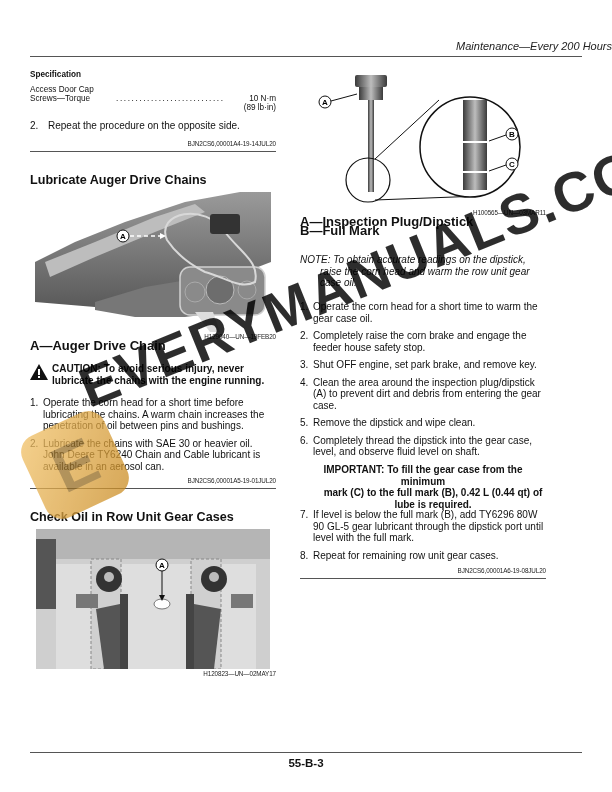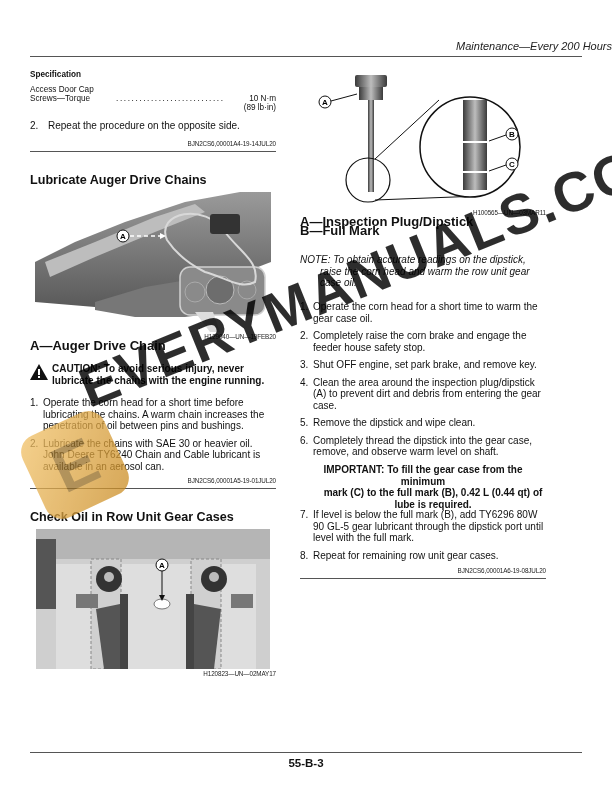--- a/index.html
+++ b/index.html
@@ -190,21 +190,21 @@
   <li>
       <span class="n">4.</span>
       <span class="t">Clean the area around the inspection plug/dipstick (A) to prevent dirt and debris from entering the gear case.</span>
     </li>
   <li>
       <span class="n">5.</span>
       <span class="t">Remove the dipstick and wipe clean.</span>
     </li>
   <li>
       <span class="n">6.</span>
-      <span class="t">Completely thread the dipstick into the gear case, remove, and observe warm level on shaft.</span>
+      <span class="t">Completely thread the dipstick into the gear case, level, and observe fluid level on shaft.</span>
     </li>
 </ol>
 
 <div class="abs col-r imp" style="top:464px;text-align:center;">
   <span>IMPORTANT: To fill the gear case from the minimum</span>
   <span class="ind">mark (C) to the full mark (B), 0.42 L (0.44 qt) of lube is required.</span>
 </div>
 
 <ol class="abs col-r ol body" style="top:509px;">
   <li>

